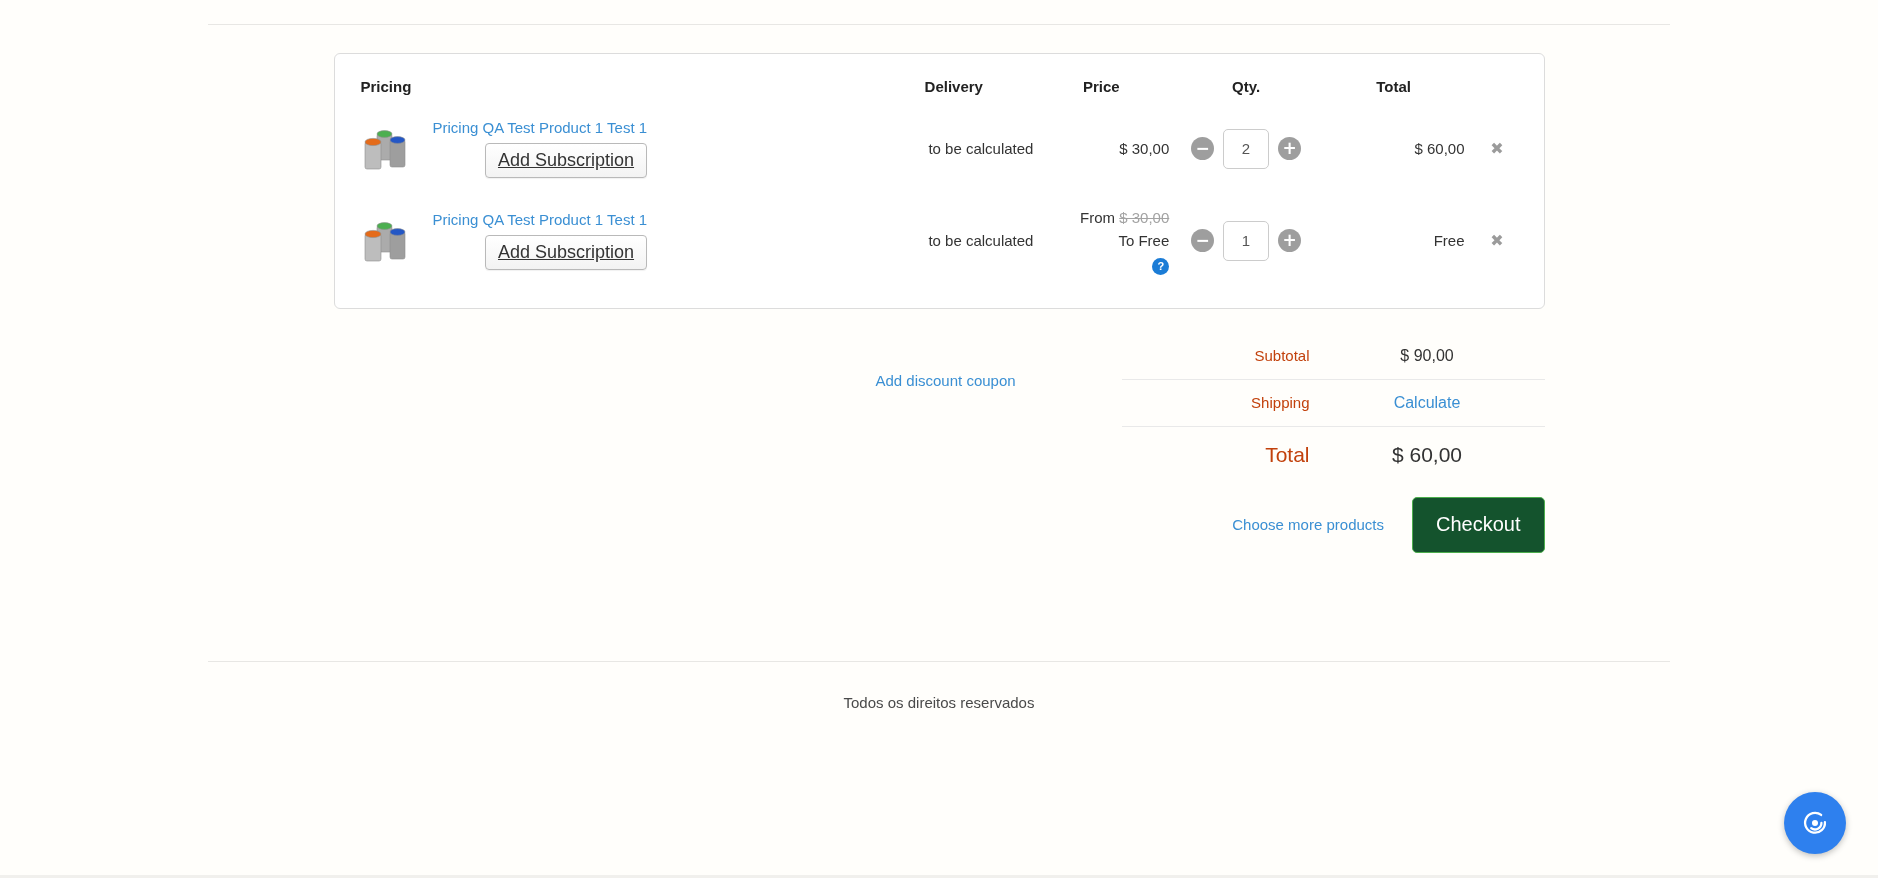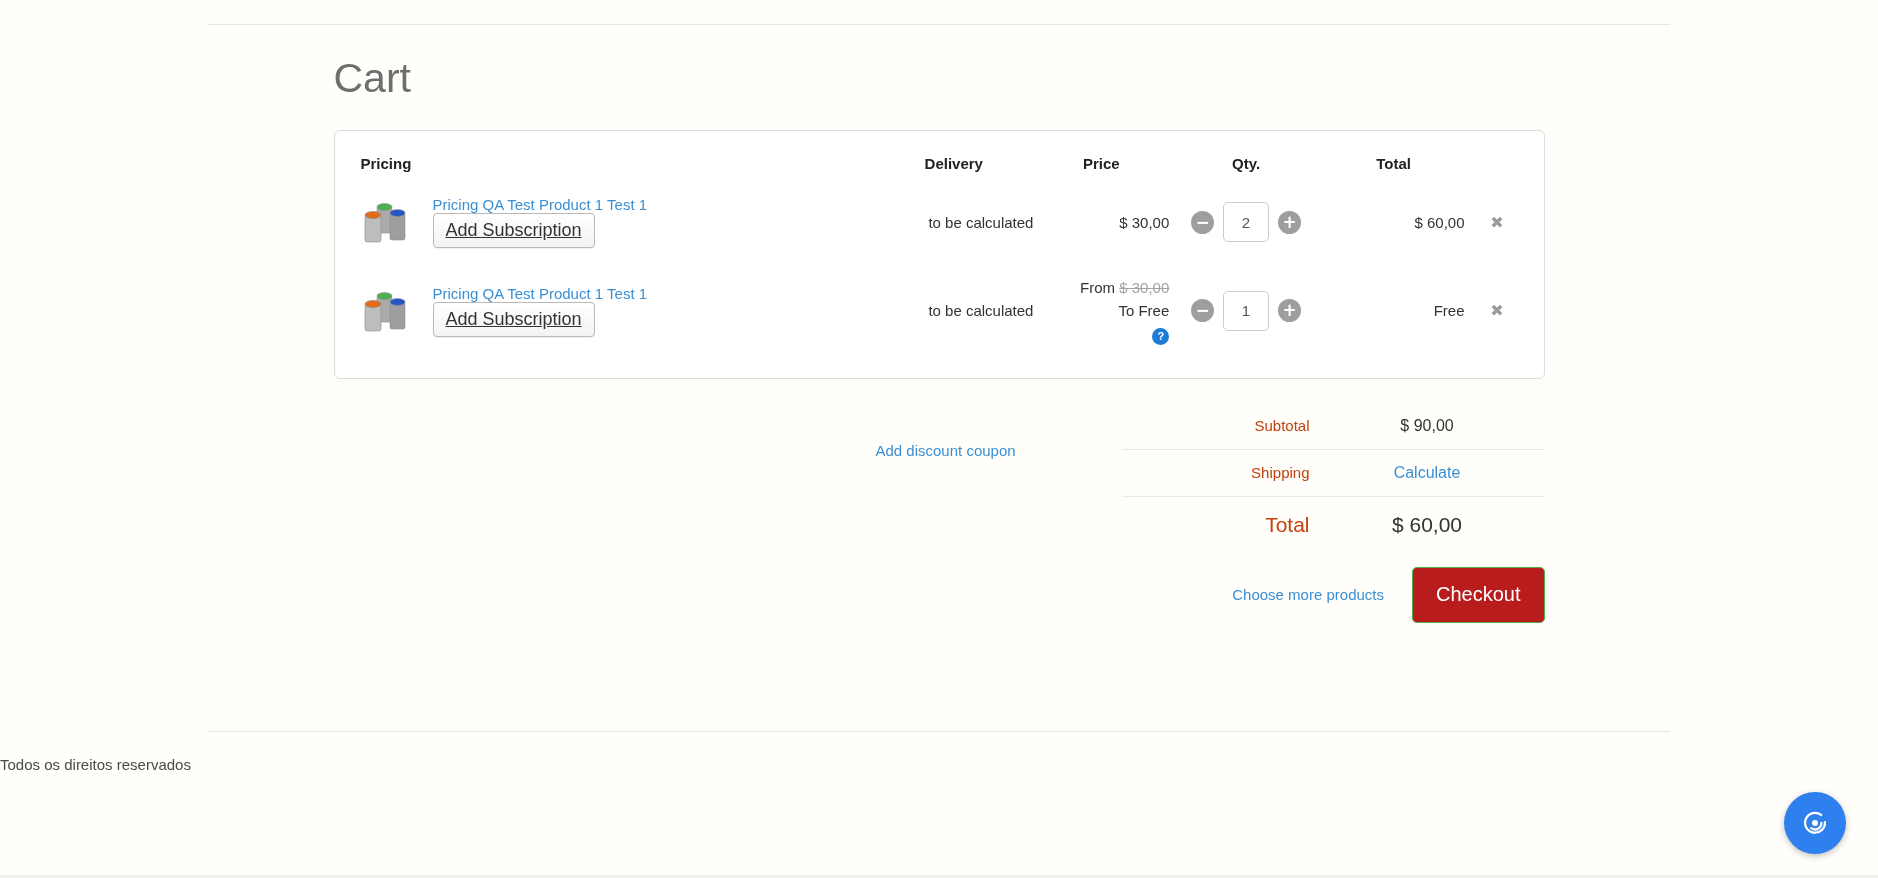--- a/index.html
+++ b/index.html
@@ -24,21 +24,21 @@
   .col-product { width: 44.5%; text-align: left; }
   .col-delivery { width: 13.5%; }
   .col-price { width: 11.5%; }
   .col-qty { width: 13%; }
   .col-total { width: 12%; }
   .col-remove { width: 5.5%; }
   .row-item .td { padding: 14px 0; }
 
   .prod-cell { display: flex; align-items: center; text-align: left; }
   .thumb { width: 50px; height: 52px; margin-left: 12px; flex: 0 0 auto; display: inline-block; }
-  .prod-info { margin-left: 22px; display: flex; flex-direction: column; align-items: flex-start; }
+  .prod-info { margin-left: 22px; display: flex; flex-direction: column; align-items: flex-end; gap: 7px; }
   a.link { color: #3a8fd3; text-decoration: none; cursor: pointer; }
   .prod-link { font-size: 15px; }
   .btn-default {
     font-family: inherit; font-size: 18px; color: #333; cursor: pointer;
     background: linear-gradient(#ffffff, #f3f3f3); border: 1px solid #b9b9b9;
     border-radius: 4px; padding: 6px 12px; box-shadow: 0 1px 1px rgba(0,0,0,.06); text-decoration: underline;
   }
   .delivery-text, .price-text, .total-text { font-size: 15px; color: #333; text-align: right; }
 
   .qty-wrap { display: inline-flex; align-items: center; gap: 9px; }
@@ -70,43 +70,42 @@
   .sum-row:last-child { border-bottom: none; }
   .sum-label { flex: 1; text-align: right; font-size: 15px; color: #c2410c; }
   .sum-value { width: 235px; text-align: center; font-size: 16px; color: #333; }
   .sum-row.total-row { height: 56px; }
   .total-row .sum-label { font-size: 21px; }
   .total-row .sum-value { font-size: 21px; }
 
   .actions { display: flex; justify-content: flex-end; align-items: center; gap: 28px; margin-top: 14px; }
   .choose-link { font-size: 15px; }
   .btn-checkout {
-    background: #b91c1c; border: 1px solid #4cae4c; color: #fff; cursor: pointer;
+    background: #14532d; border: 1px solid #4cae4c; color: #fff; cursor: pointer;
     font-family: inherit; font-size: 20px; border-radius: 5px; height: 56px; padding: 0 23px;
   }
 
   
   .footer-rule { width: 1462px; margin: 108px auto 0 auto; border-top: 1px solid #e8e7e4; }
-  .footer-text { margin-top: 24px; font-size: 15px; color: #4a4a4a; }
+  .footer-text { text-align: center; margin-top: 32px; font-size: 15px; color: #4a4a4a; }
   .bottom-strip { position: absolute; left: 0; bottom: 0; width: 100%; height: 3px; background: #f1f0ed; }
 
   .fab {
     position: absolute; right: 32px; bottom: 24px; width: 62px; height: 62px; border-radius: 50%;
     background: #2e80ee; border: none; cursor: pointer;
     display: flex; align-items: center; justify-content: center;
     box-shadow: 0 2px 6px rgba(0,0,0,.25);
   }
 </style>
 </head>
 <body>
 
 <div class="top-rule"></div>
 
 <div class="main">
-  <h1 class="page-title">Cart</h1>
 
   <div class="cart-card">
     <div class="ctable">
       <div class="tr">
         <div class="th col-product" style="padding-left:12px;">Pricing</div>
         <div class="th col-delivery">Delivery</div>
         <div class="th col-price">Price</div>
         <div class="th col-qty">Qty.</div>
         <div class="th col-total">Total</div>
         <div class="th col-remove"></div>

